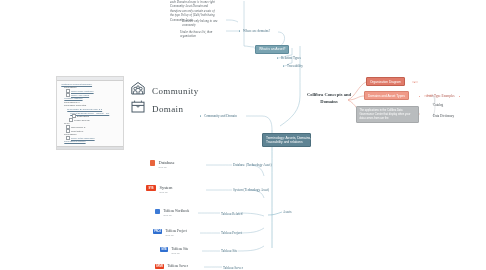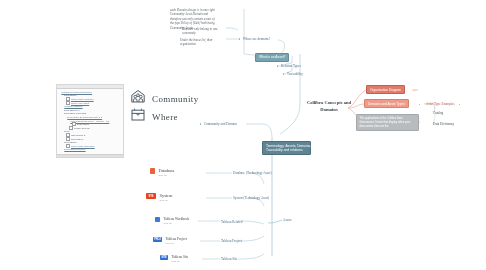--- a/index.html
+++ b/index.html
@@ -3,21 +3,21 @@
 <meta charset="utf-8">
 <style>
   html,body{margin:0;padding:0;}
   body{
     width:486px;height:270px;
     background:#ffffff;
     font-family:"Liberation Sans", sans-serif;
     overflow:hidden;
     position:relative;
   }
-  #canvas{position:absolute;left:0;top:8px;width:486px;height:227px;}
+  #canvas{position:absolute;left:0;top:0;width:486px;height:227px;}
   svg.links{position:absolute;left:0;top:0;width:486px;height:270px;pointer-events:none;}
 
   .node{position:absolute;white-space:nowrap;}
 
   
   .freetext{
     position:absolute;
     font-family:"Liberation Serif", serif;
     font-size:3.1px;
     line-height:1.45;
@@ -353,21 +353,21 @@
 
   <div class="glyph-row" style="left:130px;top:99px;">
     <span>
       <svg width="16" height="15" viewBox="0 0 16 15">
         <rect x="2" y="3.2" width="12" height="9.8" fill="none" stroke="#4a5a66" stroke-width="1"></rect>
         <path d="M2 6.4 L14 6.4" stroke="#4a5a66" stroke-width="1"></path>
         <path d="M6 6.4 Q8 9.6 10 6.4" fill="none" stroke="#4a5a66" stroke-width=".9"></path>
         <path d="M4.6 3.2 L4.6 1.6 M11.4 3.2 L11.4 1.6" stroke="#4a5a66" stroke-width=".9"></path>
       </svg>
     </span>
-    <span class="glyph-label">Where</span>
+    <span class="glyph-label">Domain</span>
   </div>
 
   <div class="asset-row" style="left:150px;top:160px;">
     <span class="badge" style="background:#e8643c;width:5px;height:5.5px;"></span>
     <span class="asset-text">
       <span class="asset-name">Database</span>
       <span class="asset-sub">New as</span>
     </span>
   </div>
   <div class="lbl teal" style="left:233px;top:163px;">Database (Technology Asset)</div>

